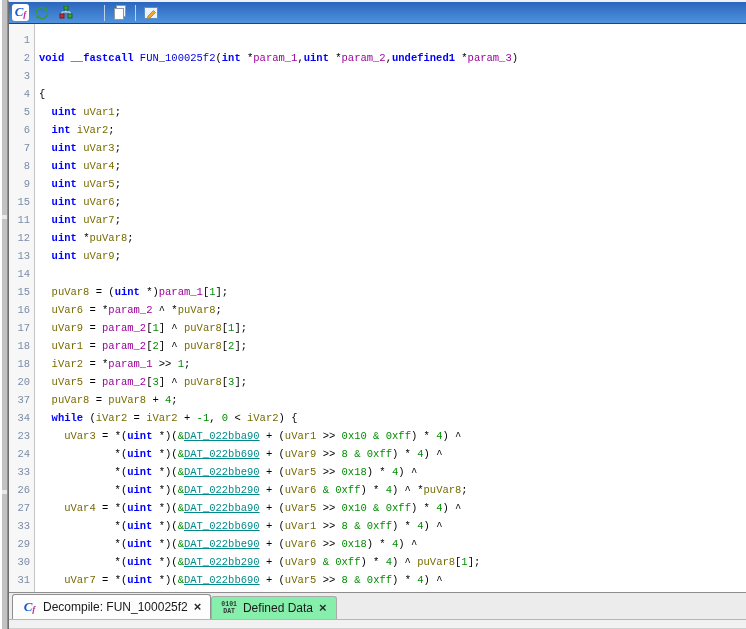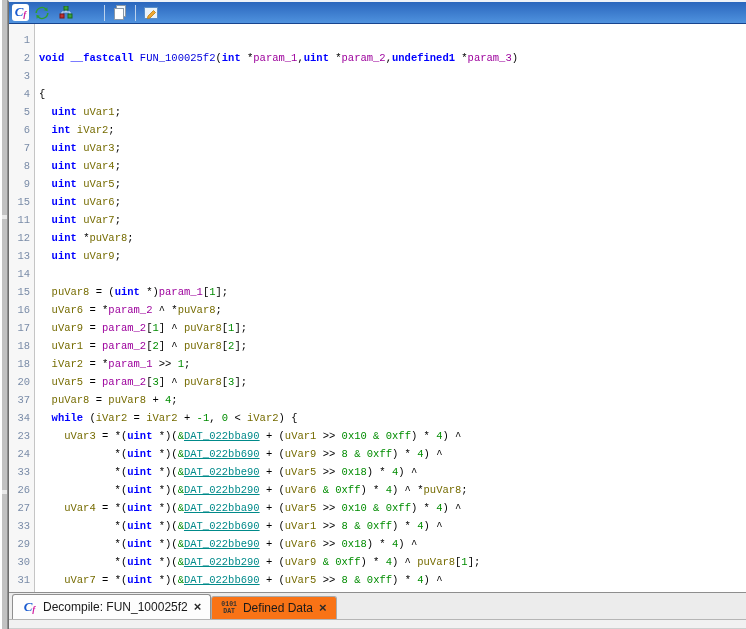--- a/index.html
+++ b/index.html
@@ -49,21 +49,21 @@
   .t-n { color:var(--constant,#008c00); }
   .t-g { color:var(--global,#008a8a);text-decoration:underline; }
   .t-o { color:var(--plain,#000); }
 
   
   .tabbar { flex:0 0 27px; height:27px; background:var(--tabbar-bg,#ececec);
     border-top:1px solid #8e8e8e; display:flex; align-items:flex-end; padding-left:3px; }
   .tab { display:flex; align-items:center; gap:6px; height:25px; padding:0 9px;
     font-size:12px; color:#1a1a1a; background:#fdfdfd;
     border:1px solid #8f8f8f; border-bottom:none; border-radius:3px 3px 0 0; }
-  .tab.inactive { background:#f97316; height:23px; border-color:#aaa; }
+  .tab.inactive { background:#86efac; height:23px; border-color:#aaa; }
   .tab .close { font-size:13px; font-weight:bold; color:#2a2a2a; line-height:12px; }
   .tab .cf-badge { background:transparent; width:15px; flex-basis:15px; }
   .dat-icon { display:flex; flex-direction:column; align-items:center; justify-content:center;
     font-family:"Liberation Mono","DejaVu Sans Mono",monospace; font-size:6.5px; font-weight:bold;
     color:#333; line-height:7px; }
   .bottom-strip { flex:0 0 10px; height:10px; background:#f1f1f1;
     border-top:1px solid #b5b5b5; border-bottom:1px solid #cfcfcf; }
 </style>
 </head>
 <body>

